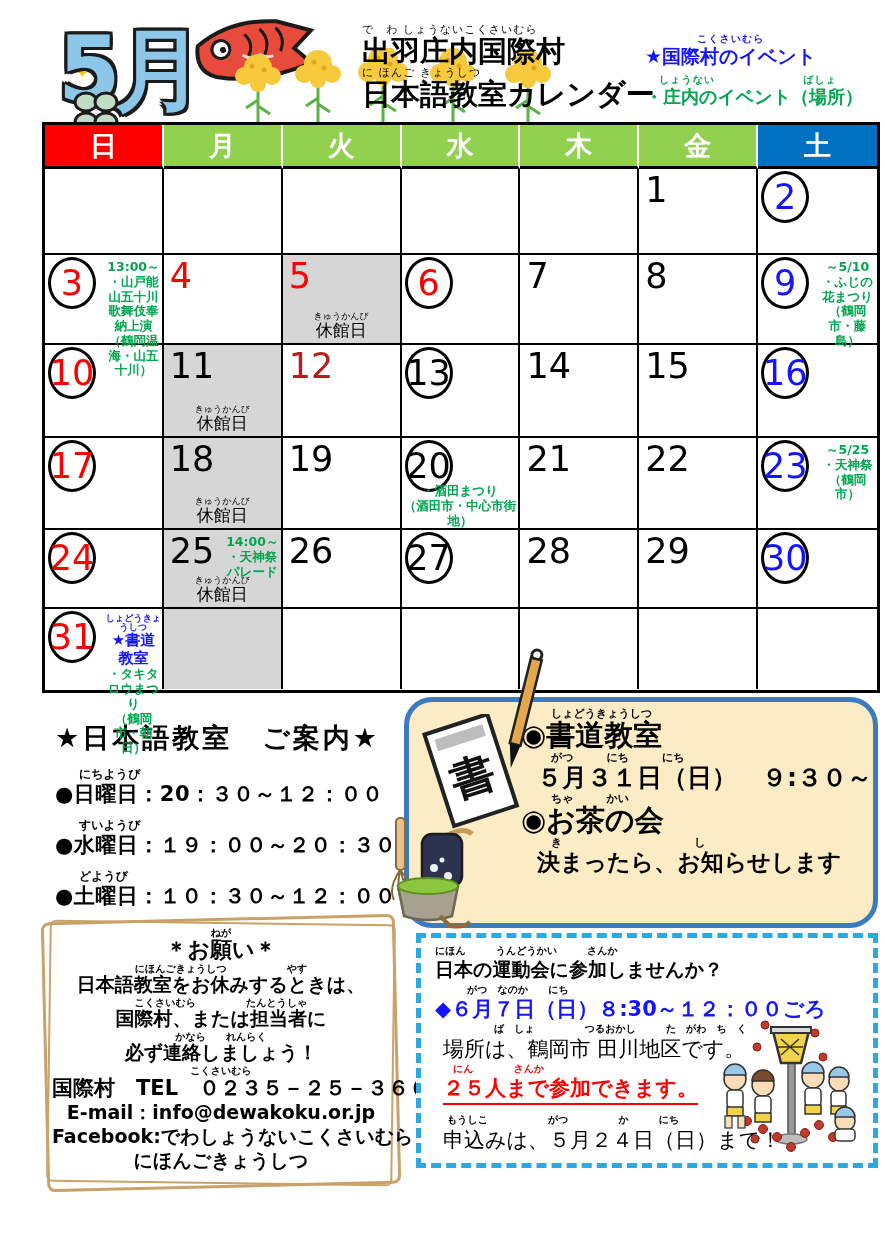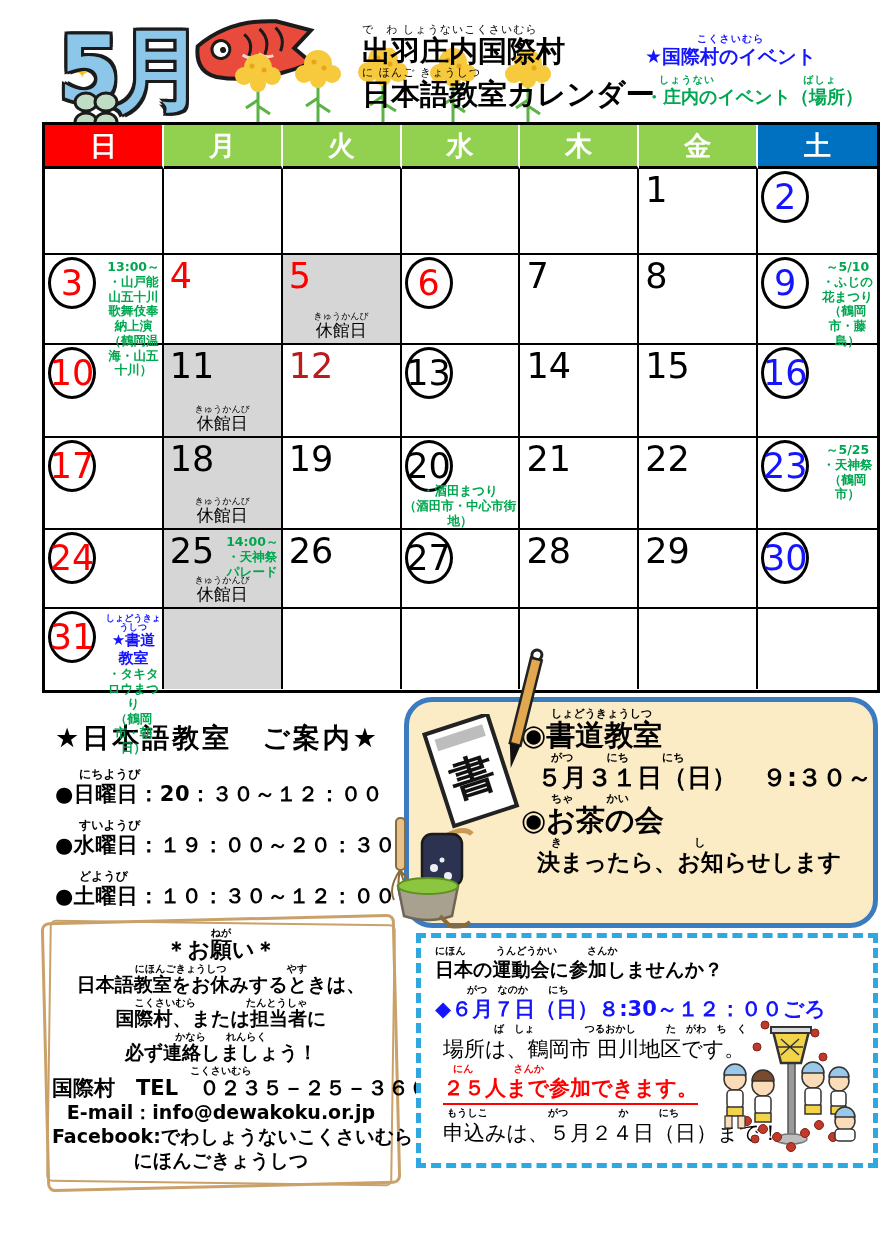--- a/index.html
+++ b/index.html
@@ -116,21 +116,21 @@
   .sp-line1 .sptext { font-size: 19px; font-weight: bold; }
   .sp-line2 { color: #1414FF; margin-top: 2px; }
   .sp-line2 .spfuri { color: #000; margin-left: 32px; }
   .sp-line2 .sptext { font-size: 21px; font-weight: bold; white-space: nowrap; }
   .sp-line3 { margin-top: 1px; margin-left: 8px; }
   .sp-line3 .sptext { font-size: 21px; white-space: nowrap; }
   .sp-line3 .spfuri { margin-left: 6px; padding-left: 45px; }
   .sp-line4 { color: #FF0000; margin-top: 1px; margin-left: 8px; }
   .sp-line4 .spfuri { margin-left: 10px; }
   .sp-line4 .sptext { font-size: 21px; font-weight: bold; display: inline-block; border-bottom: 2.5px solid #FF0000; padding-bottom: 1px; }
-  .sp-line5 { margin-top: 3px; margin-left: 8px; }
+  .sp-line5 { margin-top: 10px; margin-left: 8px; }
   .sp-line5 .spfuri { margin-left: 4px; }
   .sp-line5 .sptext { font-size: 21px; white-space: nowrap; }
   .tamaire { position: absolute; right: 6px; bottom: 4px; z-index: 2; }
 </style>
 </head>
 <body>
 
 <div class="page">
 
   <div class="sparkle1">✦</div>

